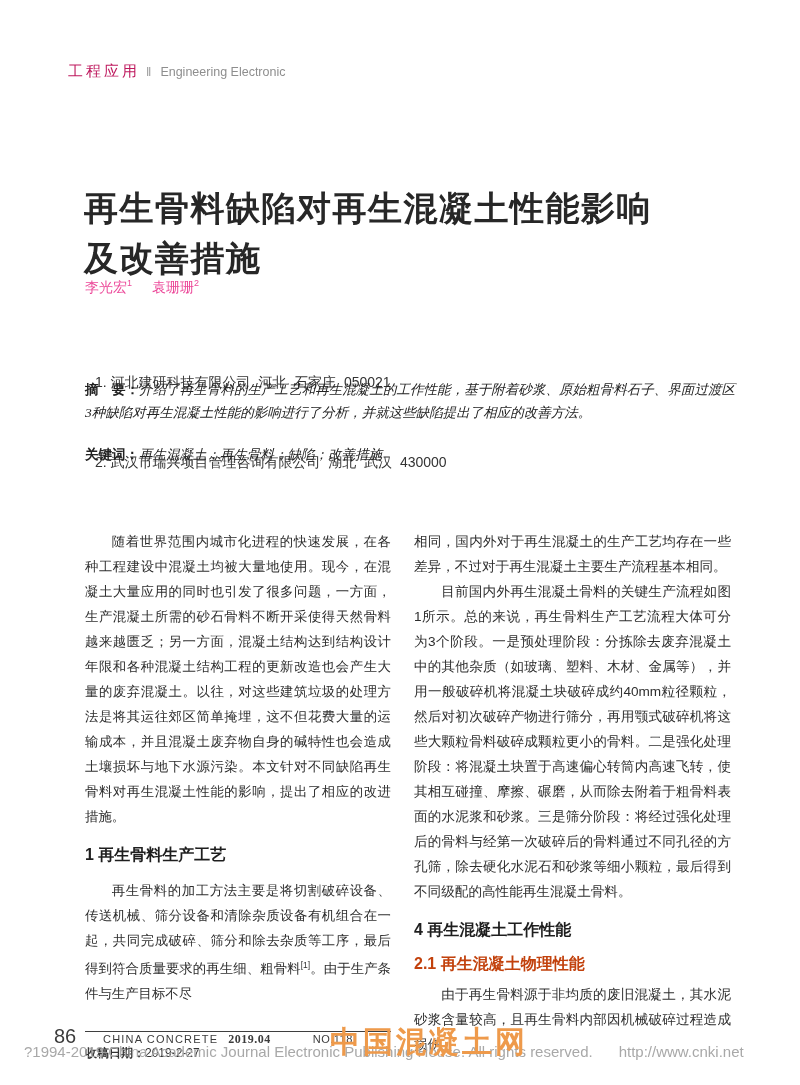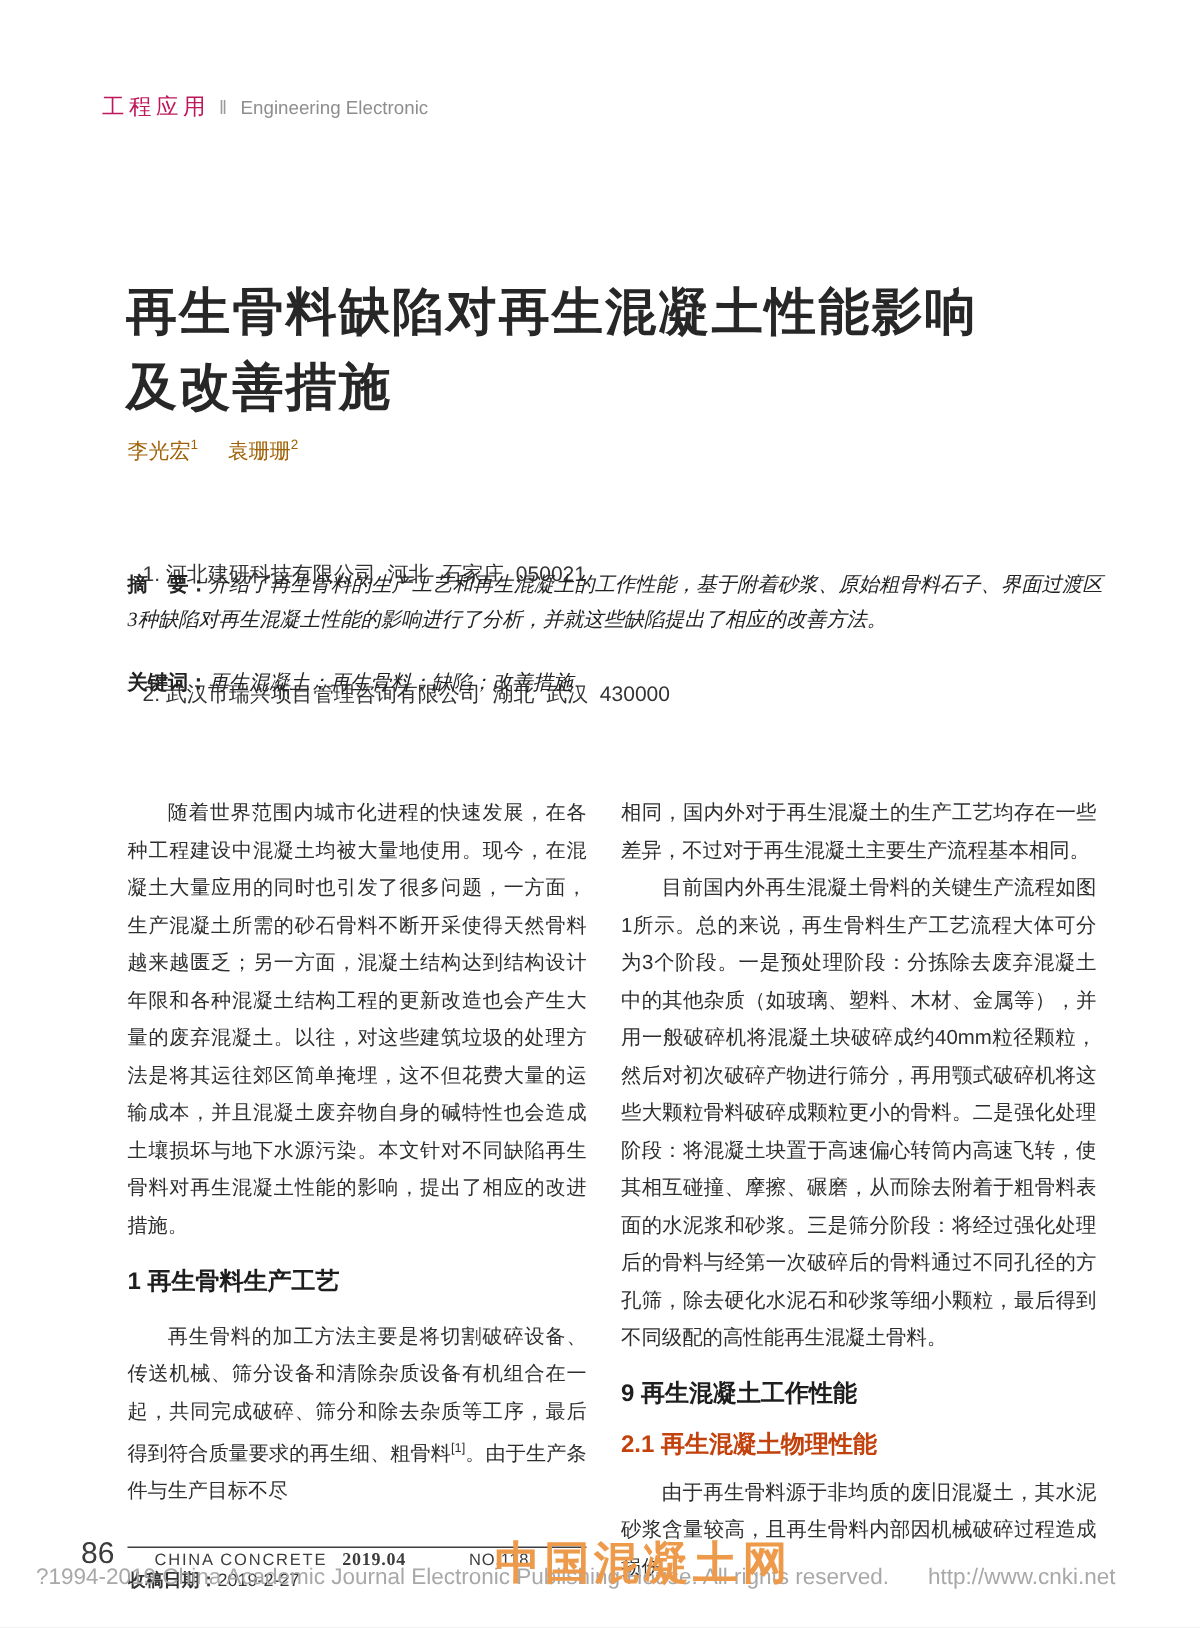--- a/index.html
+++ b/index.html
@@ -13,21 +13,21 @@
   .hdr { position:absolute; top:62px; left:68px; white-space:nowrap; }
   .hdr-cn { font-size:15px; color:#be185d; letter-spacing:3px; }
   .hdr-sep { font-size:13px; color:#9a9a9a; margin:0 9px 0 6px; }
   .hdr-en { font-size:12.5px; color:#8e8e8e; }
 
   
   .title { position:absolute; top:183px; left:84px; width:620px;
     font-size:34px; line-height:50px; font-weight:700; color:#272727; letter-spacing:1.5px; }
 
   
-  .authors { position:absolute; top:291px; left:85px; font-size:14px; color:#a16207; }
+  .authors { position:absolute; top:278px; left:85px; font-size:14px; color:#ec4899; }
   .author { margin-right:16px; }
   .author sup { font-size:9px; vertical-align:super; }
   .affils { position:absolute; top:316px; left:95px; font-size:14px; color:#333;
     line-height:26.5px; white-space:pre-wrap; }
 
   
   .abstract { position:absolute; top:379px; left:85px; width:650px;
     font-size:13.5px; line-height:22.5px; text-align:justify; color:#222; }
   .blk-label { font-weight:700; font-family:"Liberation Sans", sans-serif; font-style:normal;margin-top:44px; }
   .cn-italic { font-style:italic; font-family:"Liberation Serif", serif; }
@@ -102,21 +102,21 @@
       <p><span>再生骨料的加工方法主要是将切割破碎设备、传送机械、筛分设备和清除杂质设备有机组合在一起，共同完成破碎、筛分和除去杂质等工序，最后得到符合质量要求的再生细、粗骨料</span><span class="refsup">[1]</span><span>。由于生产条件与生产目标不尽</span></p>
       <div class="footnote">
         <div class="rule"></div>
         <span class="blk-label">收稿日期：</span><span>2019-2-27</span>
       </div>
     </div>
 
     <div class="col col-right">
       <p class="noindent">相同，国内外对于再生混凝土的生产工艺均存在一些差异，不过对于再生混凝土主要生产流程基本相同。</p>
       <p>目前国内外再生混凝土骨料的关键生产流程如图1所示。总的来说，再生骨料生产工艺流程大体可分为3个阶段。一是预处理阶段：分拣除去废弃混凝土中的其他杂质（如玻璃、塑料、木材、金属等），并用一般破碎机将混凝土块破碎成约40mm粒径颗粒，然后对初次破碎产物进行筛分，再用颚式破碎机将这些大颗粒骨料破碎成颗粒更小的骨料。二是强化处理阶段：将混凝土块置于高速偏心转筒内高速飞转，使其相互碰撞、摩擦、碾磨，从而除去附着于粗骨料表面的水泥浆和砂浆。三是筛分阶段：将经过强化处理后的骨料与经第一次破碎后的骨料通过不同孔径的方孔筛，除去硬化水泥石和砂浆等细小颗粒，最后得到不同级配的高性能再生混凝土骨料。</p>
-      <div class="h-sec">9 再生混凝土工作性能</div>
+      <div class="h-sec">4 再生混凝土工作性能</div>
       <div class="h-sub">2.1 再生混凝土物理性能</div>
       <p>由于再生骨料源于非均质的废旧混凝土，其水泥砂浆含量较高，且再生骨料内部因机械破碎过程造成损伤</p>
     </div>
 
   </div>
 
   <div class="pagenum">86</div>
   <div class="jline">
     <span>CHINA CONCRETE</span><span class="issue">2019.04</span><span class="num">NO.118</span>
   </div>

